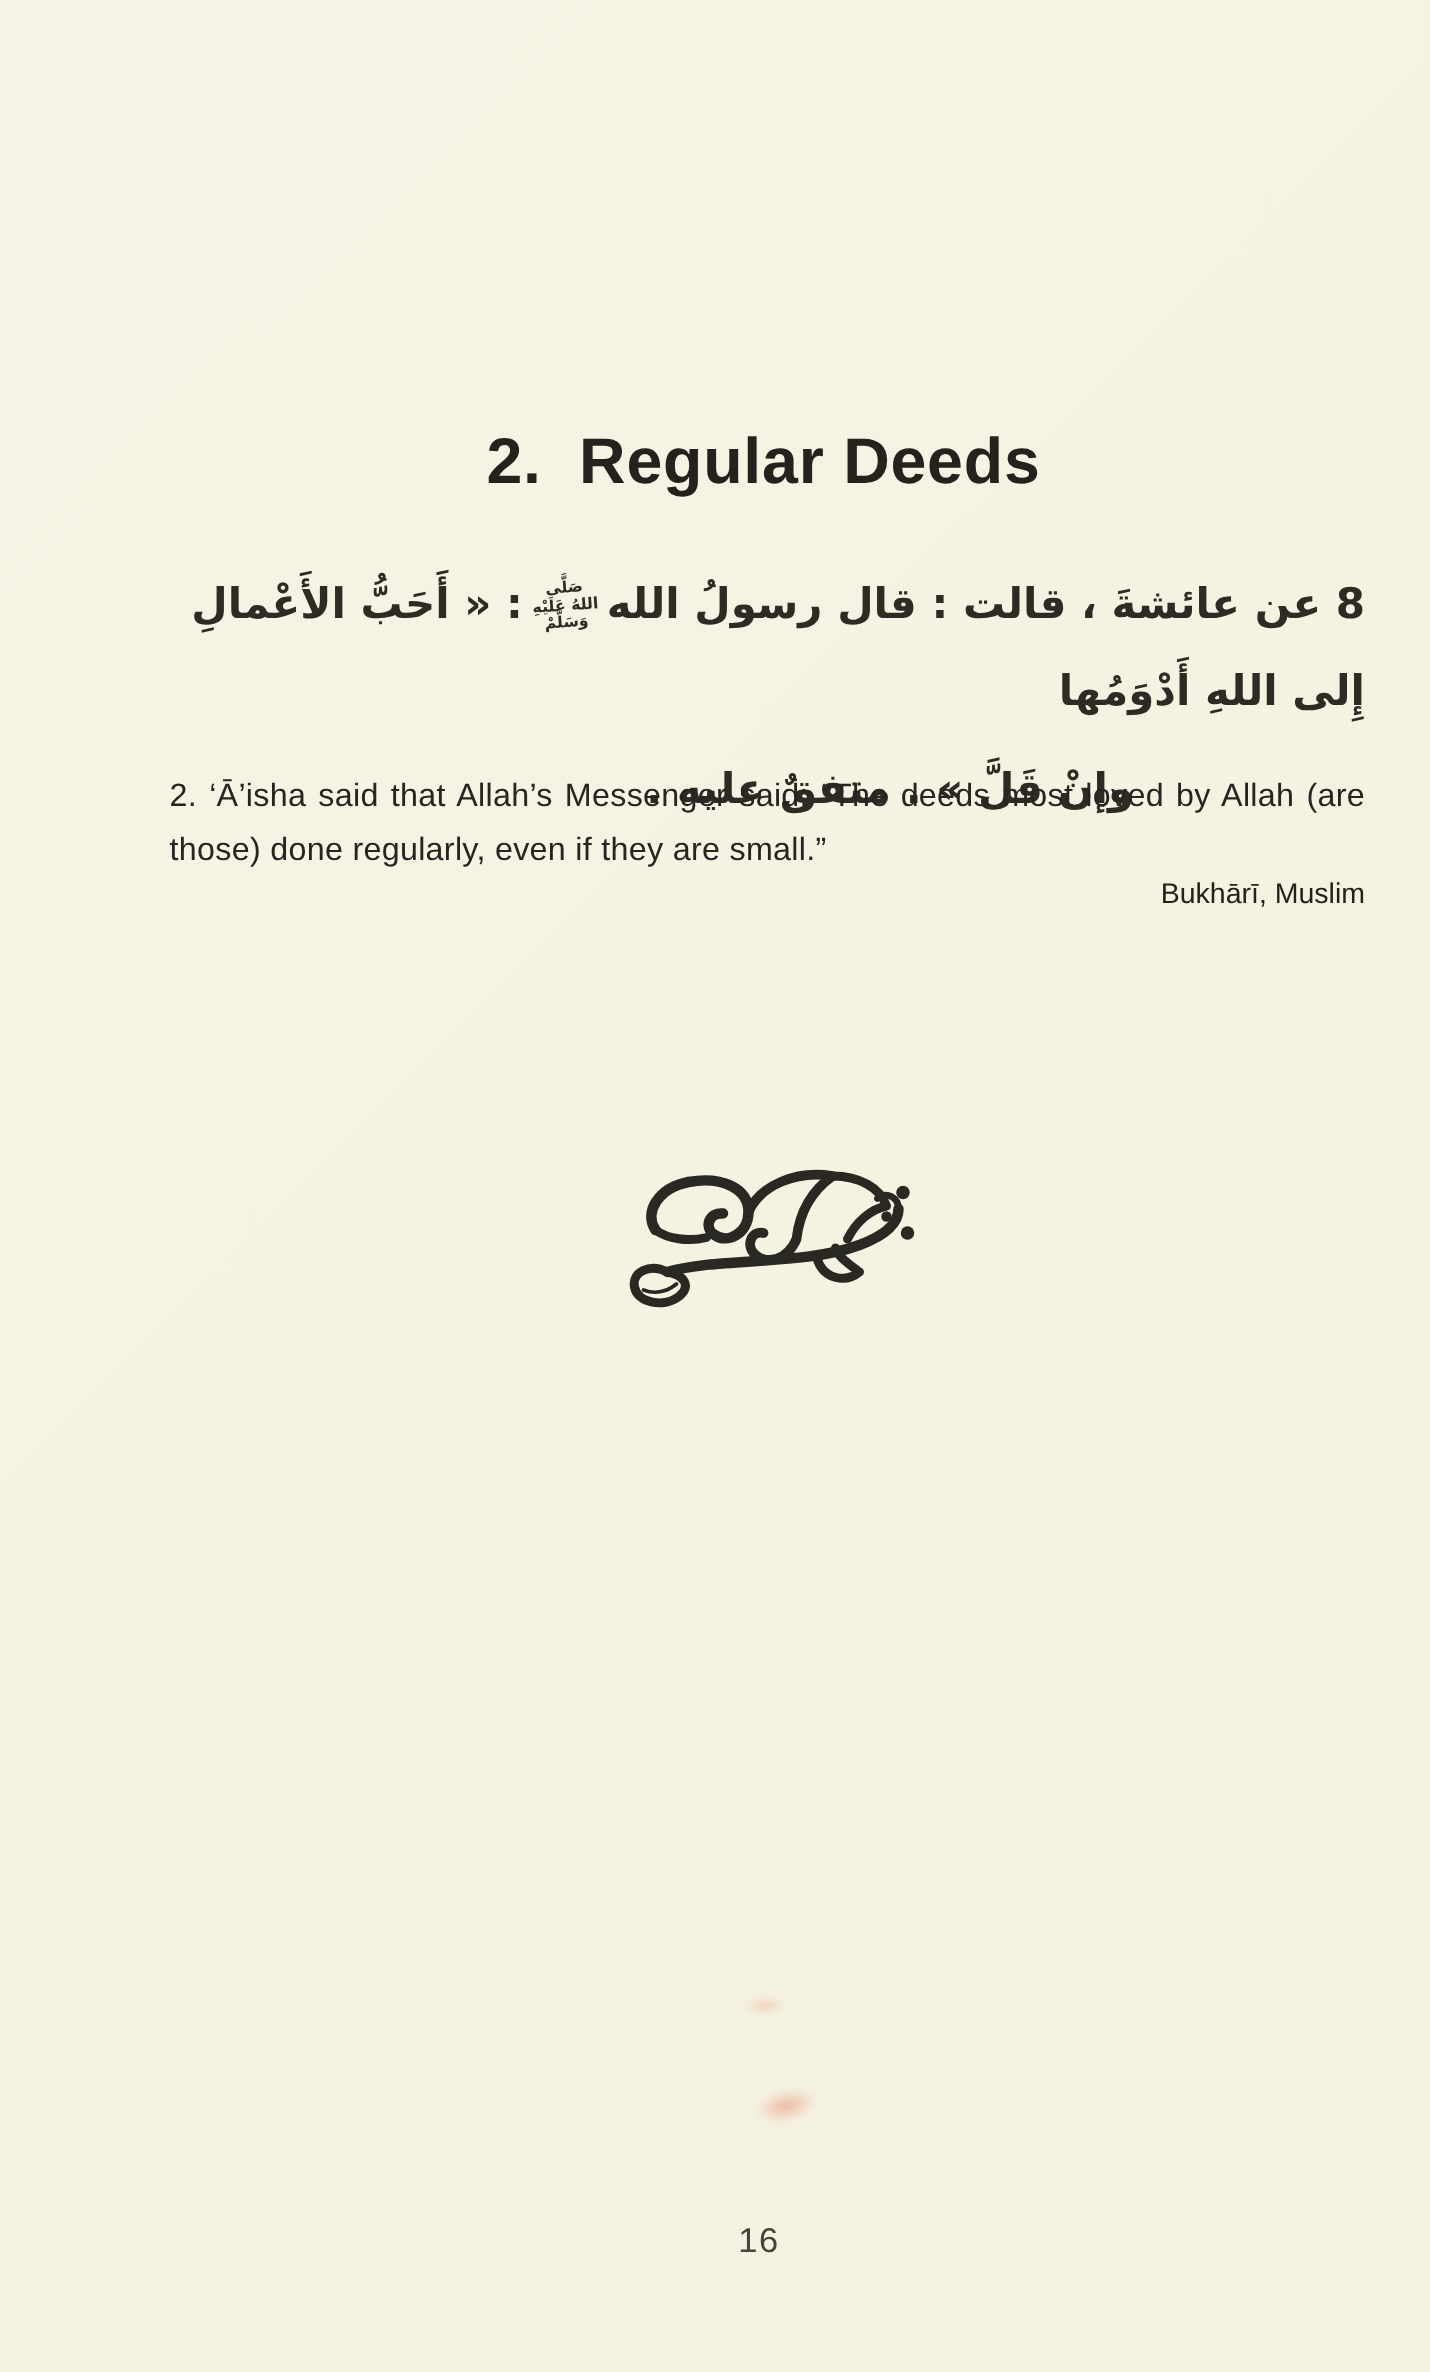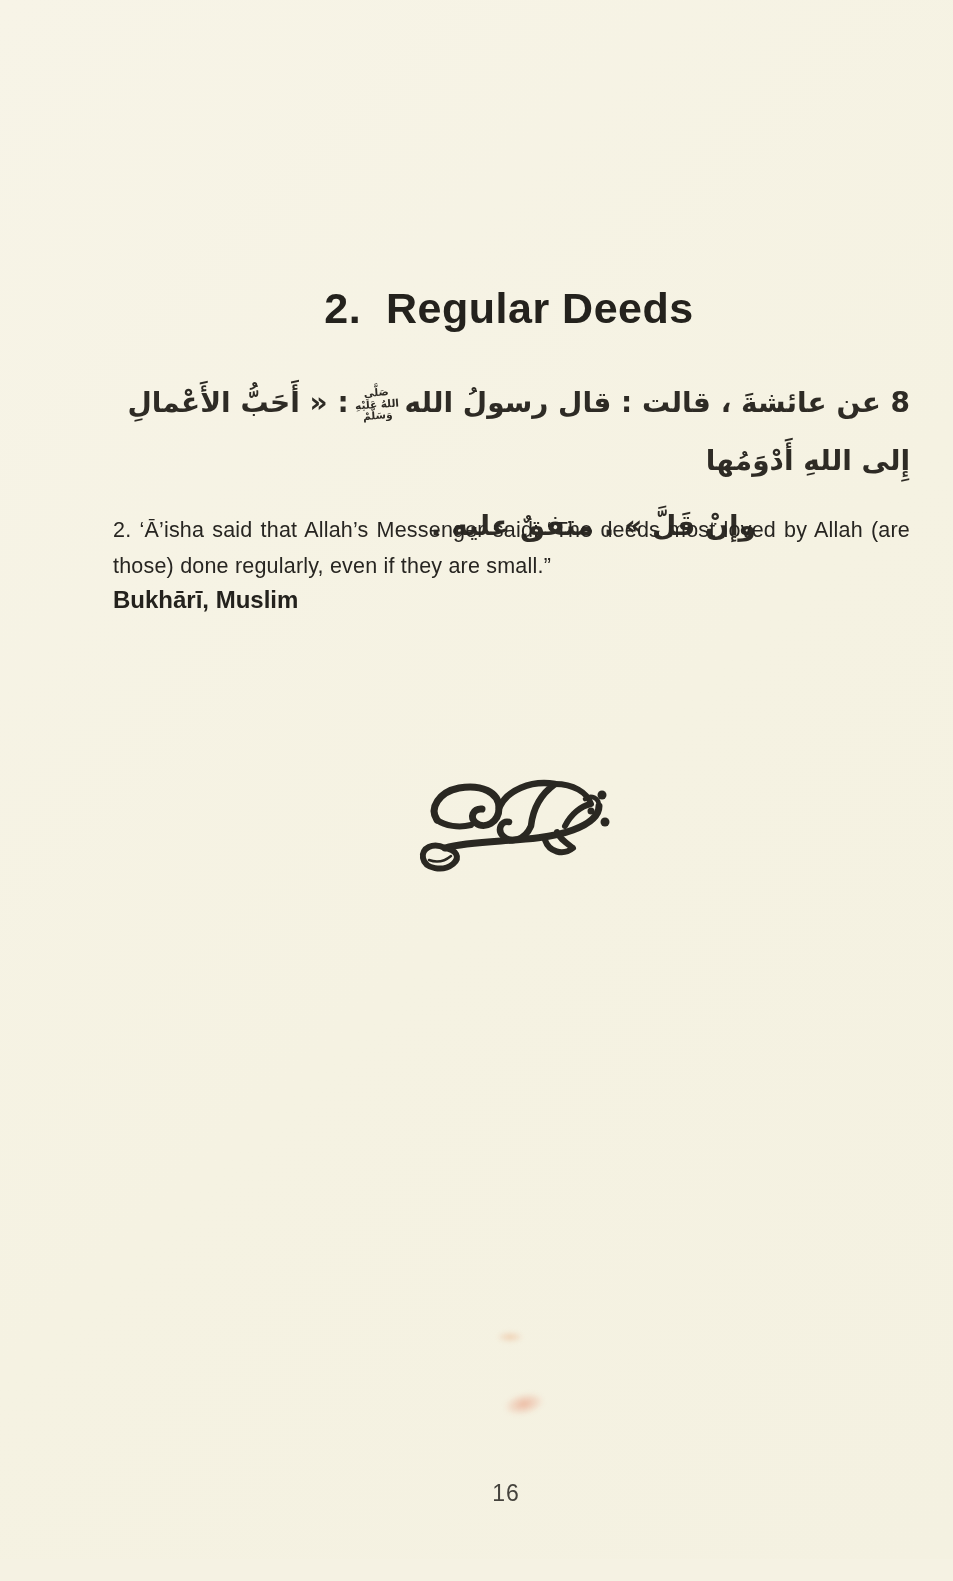--- a/index.html
+++ b/index.html
@@ -71,22 +71,23 @@
   .translation {
     margin: 0;
     font-size: 21.5px;
     line-height: 36px;
     letter-spacing: 0.2px;
     text-align: justify;
     color: #272521;
   }
   .attribution {
     margin: 2px 0 0 0;
-    font-size: 24px;
-    font-weight: 700;
+    font-size: 19px;
+    font-weight: 400;
+    text-align: right;
     color: #24221d;
   }
   .ornament {
     position: absolute;
     top: 778px;
     left: 415px;
     width: 205px;
     height: 100px;
   }
   .smudge {

